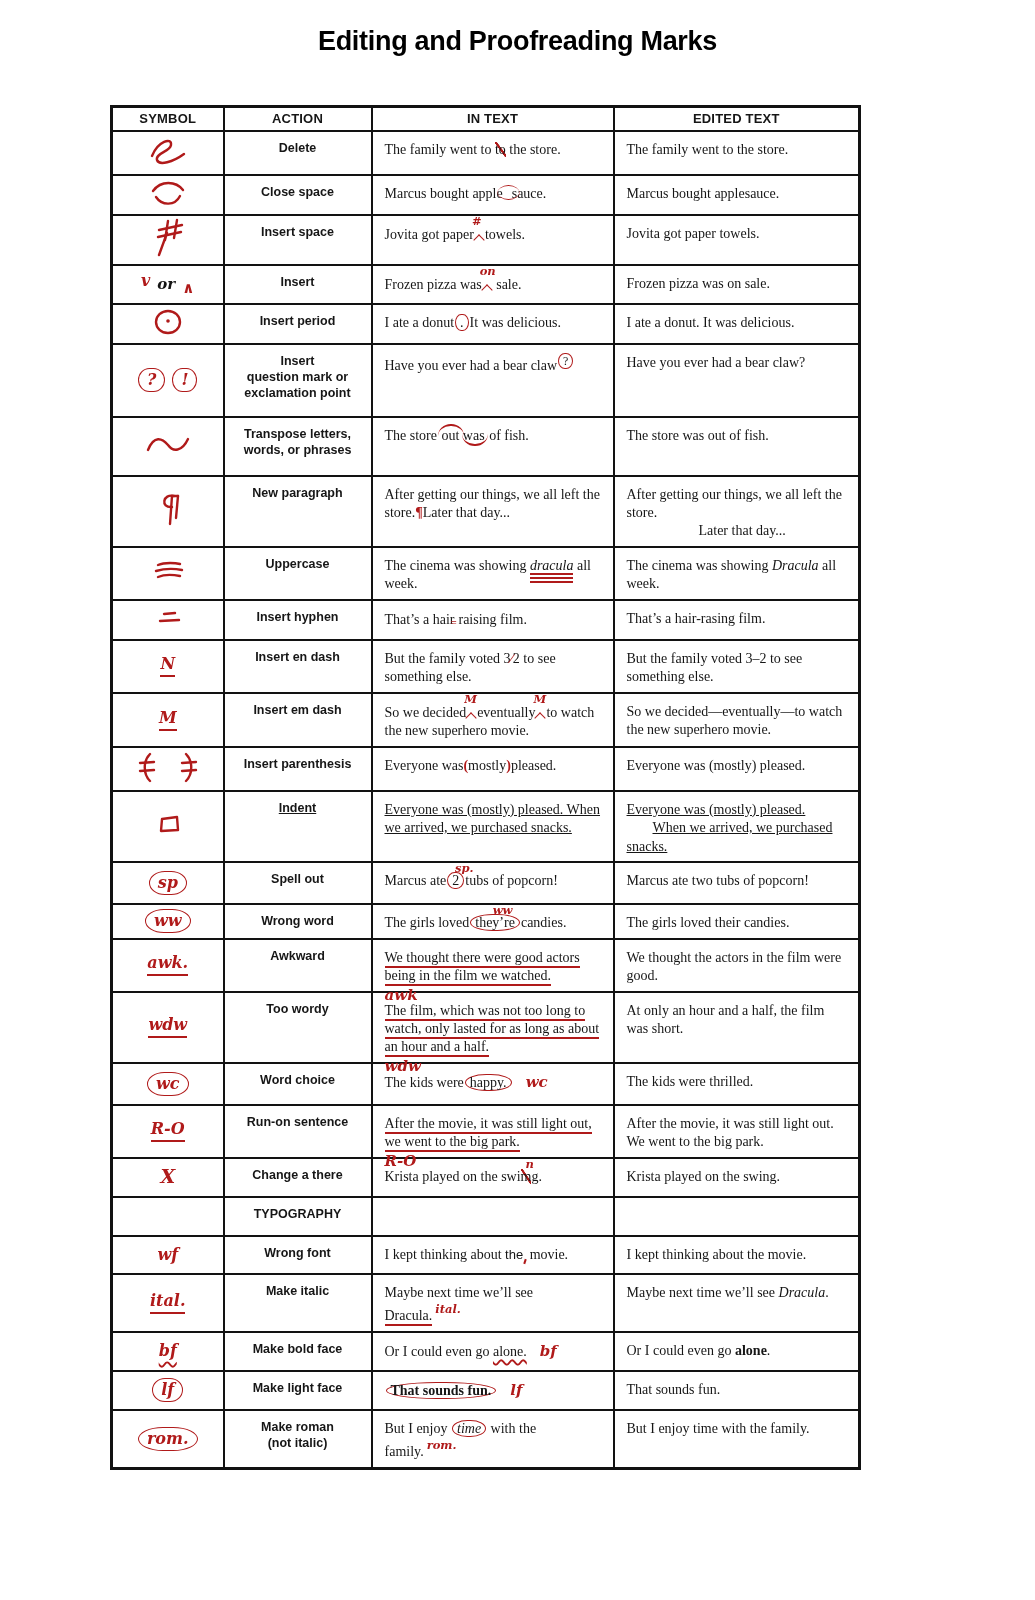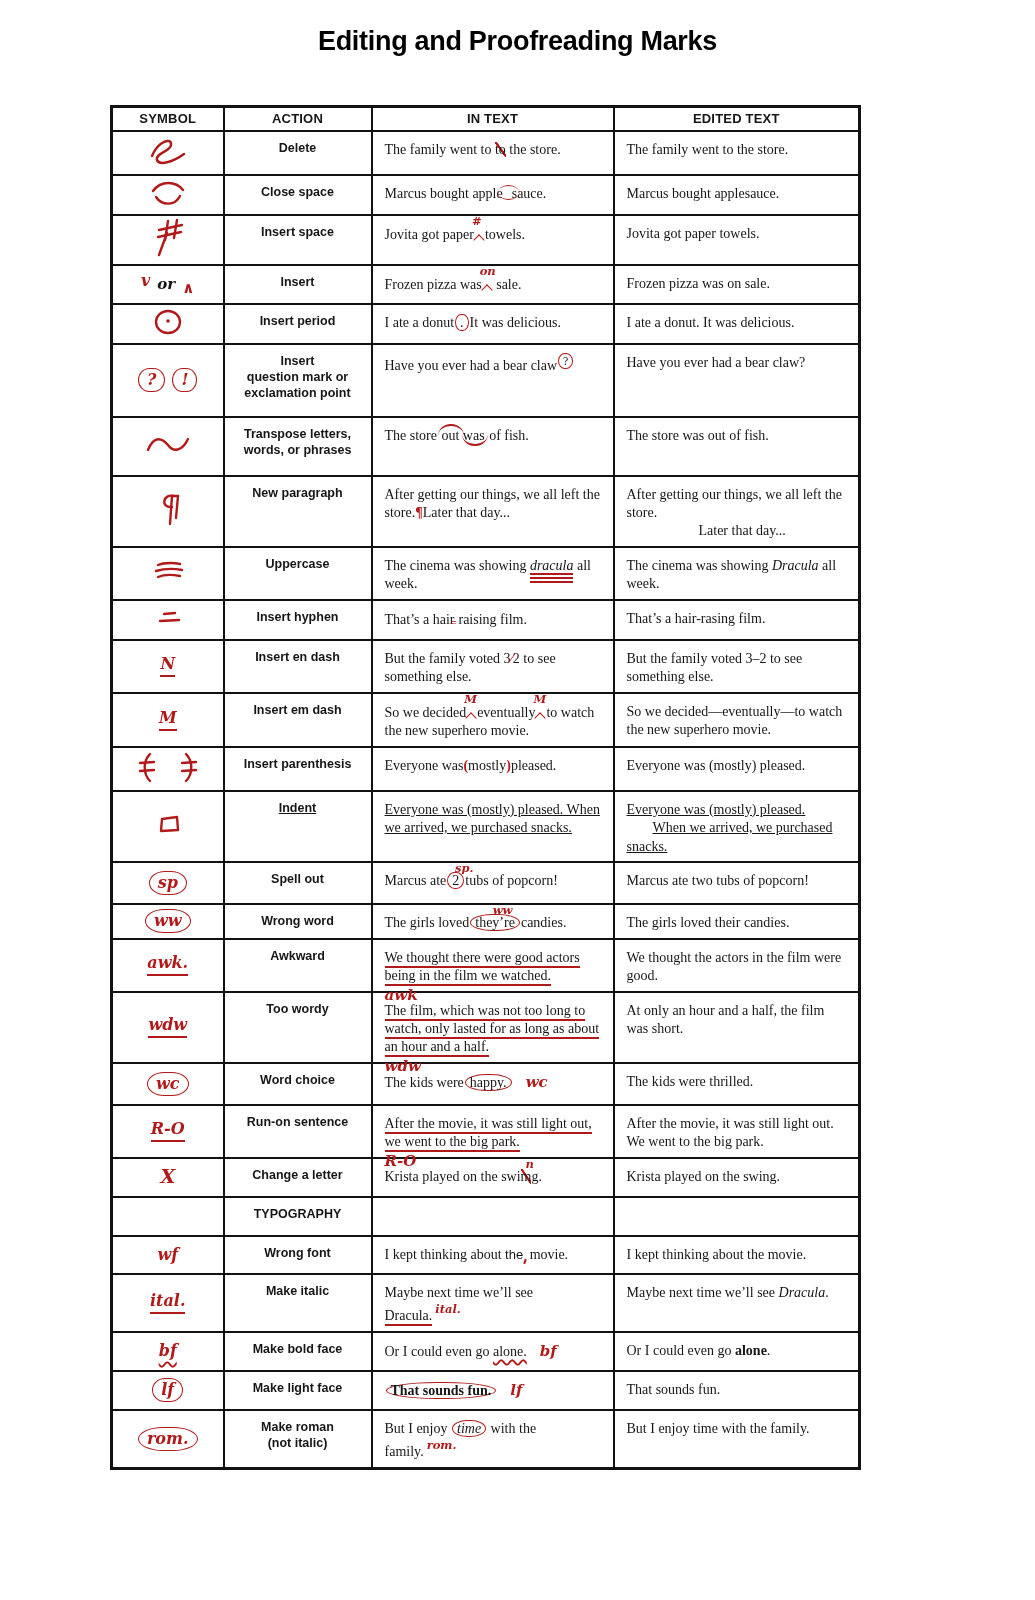--- a/index.html
+++ b/index.html
@@ -344,21 +344,21 @@
               <span class="sym-text sym-undl">R-O</span>
             </div></td>
           <td class="act">Run-on sentence</td>
           <td class="txt"><span class="sg-u">After the movie, it was still light out, we went to the big park.</span><br><span class="sg-note">R-O</span></td>
           <td class="txt"><span>After the movie, it was still light out. We went to the big park.</span></td>
         </tr>
         <tr style="height: 39px;">
           <td class="sym"><div class="sym-wrap">
               <span class="sym-text sym-x">X</span>
             </div></td>
-          <td class="act">Change a letter</td>
+          <td class="act">Change a there</td>
           <td class="txt"><span>Krista played on the swi</span><span class="sg-slash has-ann">m<span class="ann2">n</span></span><span>g.</span></td>
           <td class="txt"><span>Krista played on the swing.</span></td>
         </tr>
         <tr style="height: 39px; margin-top: 16px;">
           <td class="sym"></td>
           <td class="act">TYPOGRAPHY</td>
           <td class="txt"></td>
           <td class="txt"></td>
         </tr>
         <tr style="height: 38px;">

